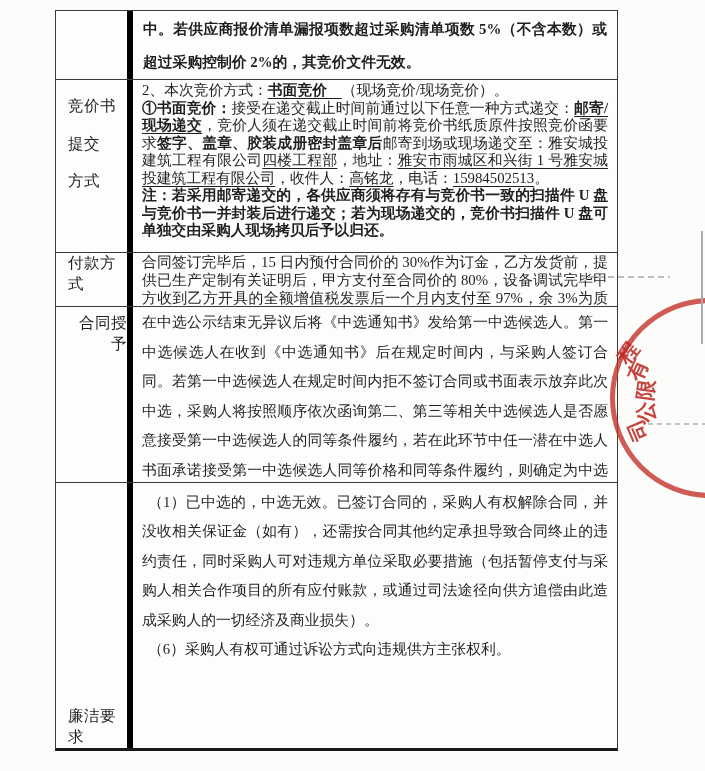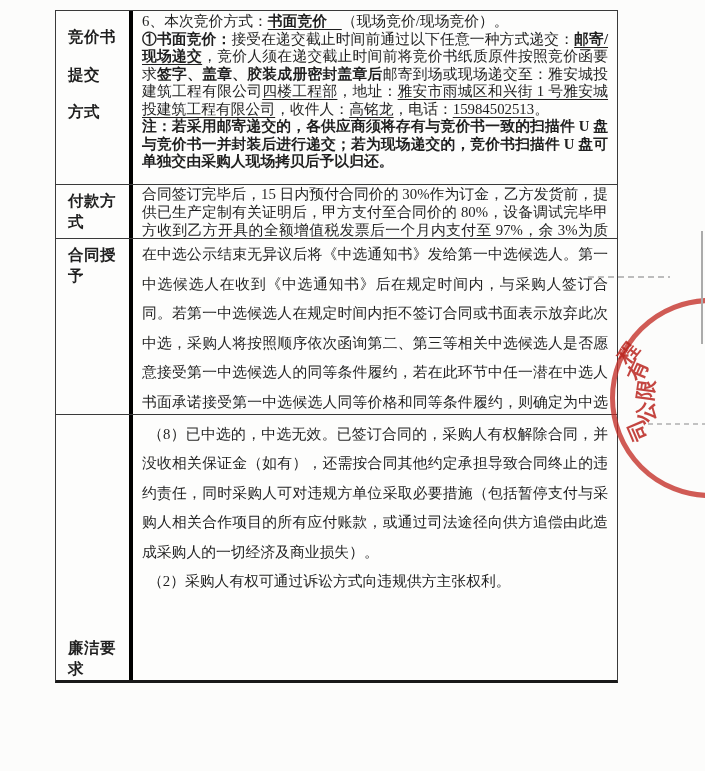--- a/index.html
+++ b/index.html
@@ -11,41 +11,41 @@
     color:#1f1f1f;
   }
   .doc-table {
     position:absolute; left:55px; top:10px; width:563px;
     border:1px solid #3a3a3a; border-bottom:3px solid #191919;
     background:#fdfdfc;
   }
   .t-row { display:flex; width:100%; overflow:hidden; }
   .t-row + .t-row { border-top:1px solid #3a3a3a; }
   .label-cell {
-    flex:0 0 77px; border-right:4px solid #000000;
-    font-weight:bold; font-size:15.5px; letter-spacing:.5px;
+    flex:0 0 77px; border-right:6px solid #000000;
+    font-weight:normal; font-size:15.5px; letter-spacing:.5px;
     padding-left:12px; overflow:hidden;
   }
   .content-cell { flex:1; font-size:14.8px; text-align:justify; overflow:hidden; }
   .content-cell .para { text-align:justify; }
   .b { font-weight:bold; }
   .u { text-decoration:underline; text-underline-offset:3px;margin-top:24px; }
   .indent { text-indent:6px; }
 
   
   .r1 { height:68px; }
   .r1 .content-cell { line-height:33px; padding:2px 10px 0 10px; }
   .r2 { height:173px; }
   .r2 .label-cell { padding-top:7px; line-height:37.5px; }
   .r2 .content-cell { line-height:17.55px; padding:2px 9px 0 9px; }
   .r3 { height:54px; }
-  .r3 .label-cell { display:flex; align-items:center; }
+  .r3 .label-cell { display:flex; }
   .r3 .content-cell { line-height:18px; padding:0 9px; }
   .r4 { height:176px; }
-  .r4 .label-cell { padding-top:6px; }
+  .r4 .label-cell { padding-top:6px;text-align:right; }
   .r4 .content-cell { line-height:29.5px; padding:1px 9px 0 9px; }
   .r5 { height:266px; }
   .r5 .label-cell { display:flex; align-items:flex-end; }
   .r5 .content-cell { line-height:29.4px; padding:5px 9px 0 9px; }
 
   
   .seal-ring {
     position:absolute; left:610px; top:298px; width:200px; height:200px;
     border-radius:50%; border:5px solid rgba(195,45,38,.78);
   }
@@ -71,28 +71,34 @@
   }
   .edge-line { position:absolute; left:701px; top:231px; width:1.5px; height:113px; background:#ababab; }
 </style>
 </head>
 <body>
 
 <div class="paper">
 
   <div class="doc-table">
 
+    <div class="t-row r1">
+      <div class="label-cell"></div>
+      <div class="content-cell">
+          <p class="para"><span class="b">中。若供应商报价清单漏报项数超过采购清单项数 5%（不含本数）或超过采购控制价 2%的，其竞价文件无效。</span></p>
+        </div>
+    </div>
 
     <div class="t-row r2">
       <div class="label-cell">
         <div>竞价书提交</div>
         <div>方式</div>
       </div>
       <div class="content-cell">
-          <p class="para"><span>6、本次竞价方式：</span><span class="b u">书面竞价　</span><span>（现场竞价/现场竞价）。</span></p>
+          <p class="para"><span>2、本次竞价方式：</span><span class="b u">书面竞价　</span><span>（现场竞价/现场竞价）。</span></p>
           <p class="para"><span class="b">①书面竞价：</span><span>接受在递交截止时间前通过以下任意一种方式递交：</span><span class="b u">邮寄/现场递交</span><span>，竞价人须在递交截止时间前将竞价书纸质原件按照竞价函要求</span><span class="b">签字、盖章、胶装成册密封盖章后</span><span>邮寄到场或现场递交至：雅安城投建筑工程有限公司</span><span class="u">四楼工程部</span><span>，地址：</span><span class="u">雅安市雨城区和兴街 1 号雅安城投建筑工程有限公司</span><span>，收件人：</span><span class="u">高铭龙</span><span>，电话：</span><span class="u">15984502513</span><span>。</span></p>
           <p class="para"><span class="b">注：若采用邮寄递交的，各供应商须将存有与竞价书一致的扫描件 U 盘与竞价书一并封装后进行递交；若为现场递交的，竞价书扫描件 U 盘可单独交由采购人现场拷贝后予以归还。</span></p>
         </div>
     </div>
 
     <div class="t-row r3">
       <div class="label-cell">
         <div>付款方式</div>
       </div>
       <div class="content-cell">
@@ -107,22 +113,22 @@
       <div class="content-cell">
           <p class="para"><span>在中选公示结束无异议后将《中选通知书》发给第一中选候选人。第一中选候选人在收到《中选通知书》后在规定时间内，与采购人签订合同。若第一中选候选人在规定时间内拒不签订合同或书面表示放弃此次中选，采购人将按照顺序依次函询第二、第三等相关中选候选人是否愿意接受第一中选候选人的同等条件履约，若在此环节中任一潜在中选人书面承诺接受第一中选候选人同等价格和同等条件履约，则确定为中选人，并通过城投公司官网发布公示。</span></p>
         </div>
     </div>
 
     <div class="t-row r5">
       <div class="label-cell">
         <div>廉洁要求</div>
       </div>
       <div class="content-cell">
-          <p class="para indent"><span>（8）已中选的，中选无效。已签订合同的，采购人有权解除合同，并没收相关保证金（如有），还需按合同其他约定承担导致合同终止的违约责任，同时采购人可对违规方单位采取必要措施（包括暂停支付与采购人相关合作项目的所有应付账款，或通过司法途径向供方追偿由此造成采购人的一切经济及商业损失）。</span></p>
-          <p class="para indent"><span>（2）采购人有权可通过诉讼方式向违规供方主张权利。</span></p>
+          <p class="para indent"><span>（1）已中选的，中选无效。已签订合同的，采购人有权解除合同，并没收相关保证金（如有），还需按合同其他约定承担导致合同终止的违约责任，同时采购人可对违规方单位采取必要措施（包括暂停支付与采购人相关合作项目的所有应付账款，或通过司法途径向供方追偿由此造成采购人的一切经济及商业损失）。</span></p>
+          <p class="para indent"><span>（6）采购人有权可通过诉讼方式向违规供方主张权利。</span></p>
         </div>
     </div>
 
   </div>
 
   <div>
     <div class="seal-ring"></div>
     <span class="seal-char sc0">程</span>
     <span class="seal-char sc1">有</span>
     <span class="seal-char sc2">限</span>

